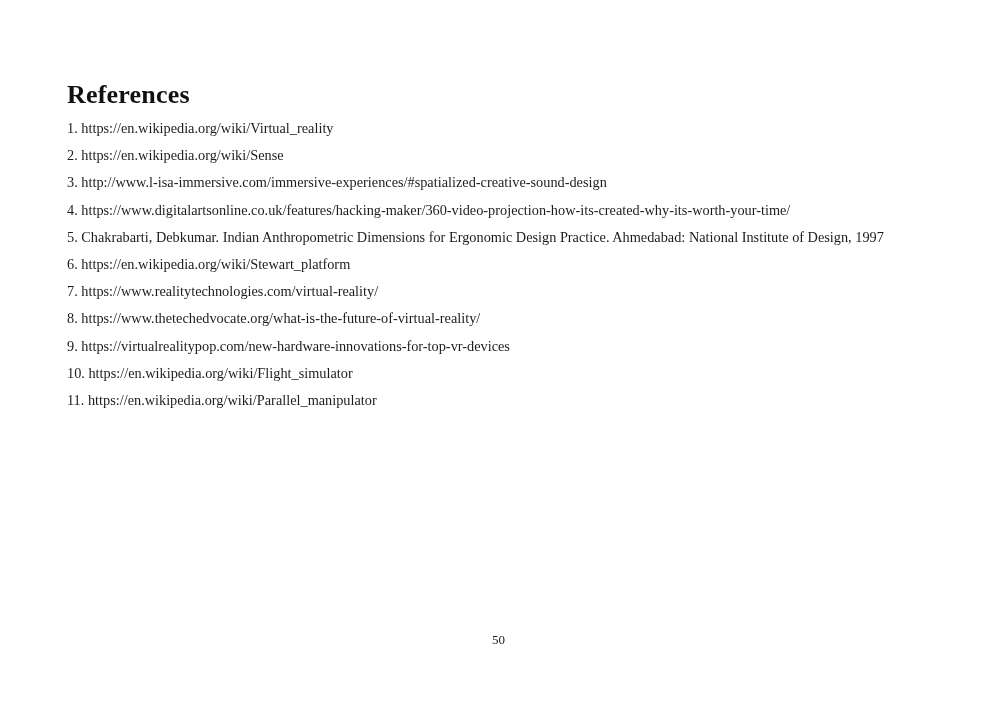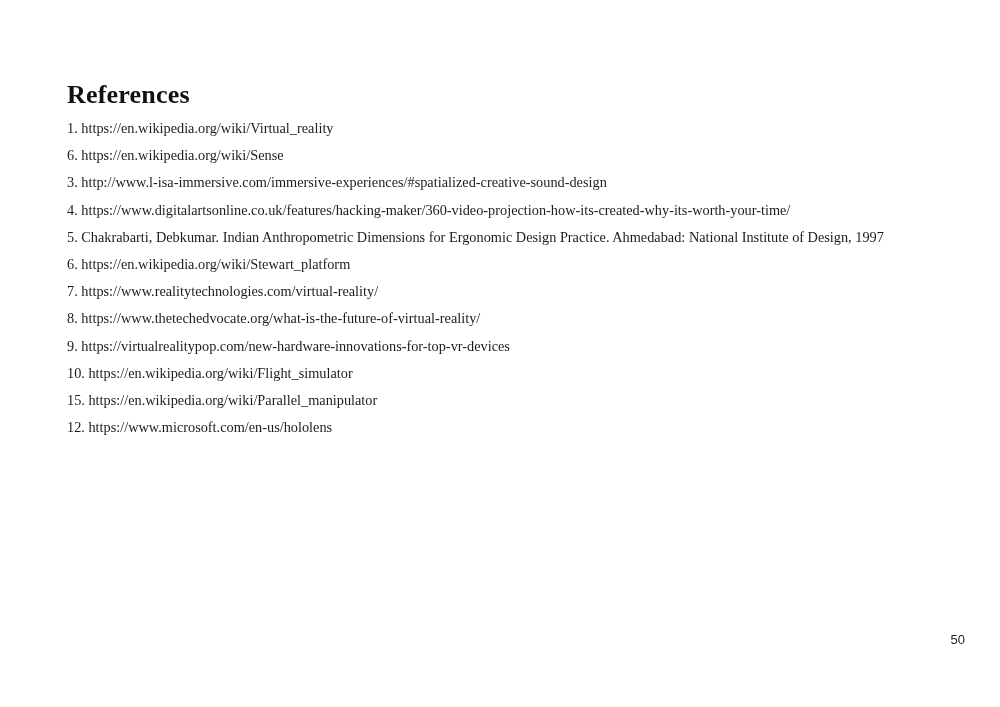--- a/index.html
+++ b/index.html
@@ -39,44 +39,43 @@
     font-size: 14.3px;
     line-height: 27.2px;
     color: #1c1c1c;
   }
   .ref-line {
     white-space: nowrap;
   }
   .page-number {
     position: absolute;
     top: 632px;
-    left: 0;
+    left: 16px;
     width: 965px;
-    text-align: right;
-    font-family: Liberation Sans, sans-serif;
+    text-align: center;
+    font-family: Liberation Serif, serif;
     font-size: 13px;
     line-height: 16px;
     color: #1c1c1c;
   }
 </style>
 </head>
 <body>
 
 <div class="page">
   <h1 class="heading">References</h1>
 
   <div class="refs" id="refs">
       <div class="ref-line">1. https://en.wikipedia.org/wiki/Virtual_reality</div>
-      <div class="ref-line">6. https://en.wikipedia.org/wiki/Sense</div>
+      <div class="ref-line">2. https://en.wikipedia.org/wiki/Sense</div>
       <div class="ref-line">3. http://www.l-isa-immersive.com/immersive-experiences/#spatialized-creative-sound-design</div>
       <div class="ref-line">4. https://www.digitalartsonline.co.uk/features/hacking-maker/360-video-projection-how-its-created-why-its-worth-your-time/</div>
       <div class="ref-line">5. Chakrabarti, Debkumar. Indian Anthropometric Dimensions for Ergonomic Design Practice. Ahmedabad: National Institute of Design, 1997</div>
       <div class="ref-line">6. https://en.wikipedia.org/wiki/Stewart_platform</div>
       <div class="ref-line">7. https://www.realitytechnologies.com/virtual-reality/</div>
       <div class="ref-line">8. https://www.thetechedvocate.org/what-is-the-future-of-virtual-reality/</div>
       <div class="ref-line">9. https://virtualrealitypop.com/new-hardware-innovations-for-top-vr-devices</div>
       <div class="ref-line">10. https://en.wikipedia.org/wiki/Flight_simulator</div>
-      <div class="ref-line">15. https://en.wikipedia.org/wiki/Parallel_manipulator</div>
-      <div class="ref-line">12. https://www.microsoft.com/en-us/hololens</div>
+      <div class="ref-line">11. https://en.wikipedia.org/wiki/Parallel_manipulator</div>
     </div>
 
   <div class="page-number">50</div>
 </div>
 
 </body></html>

